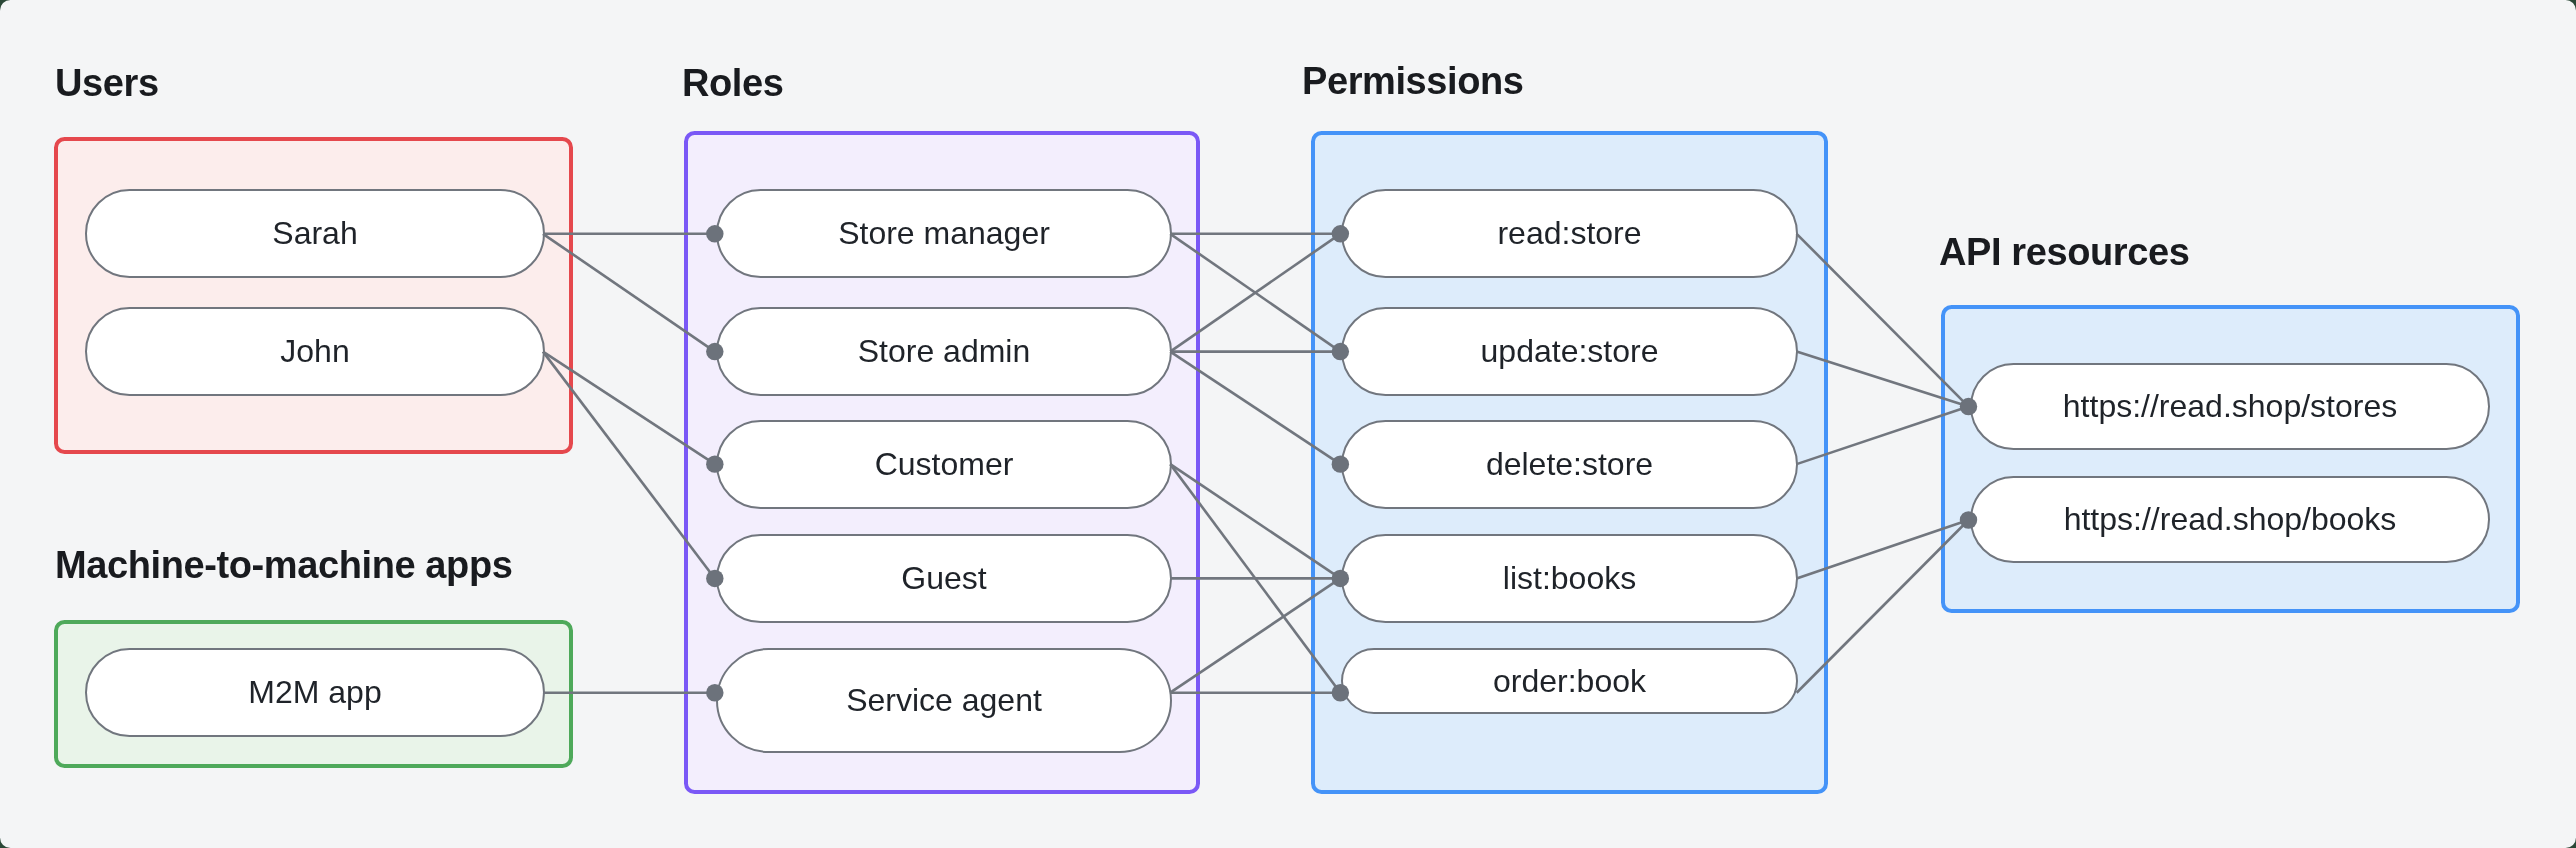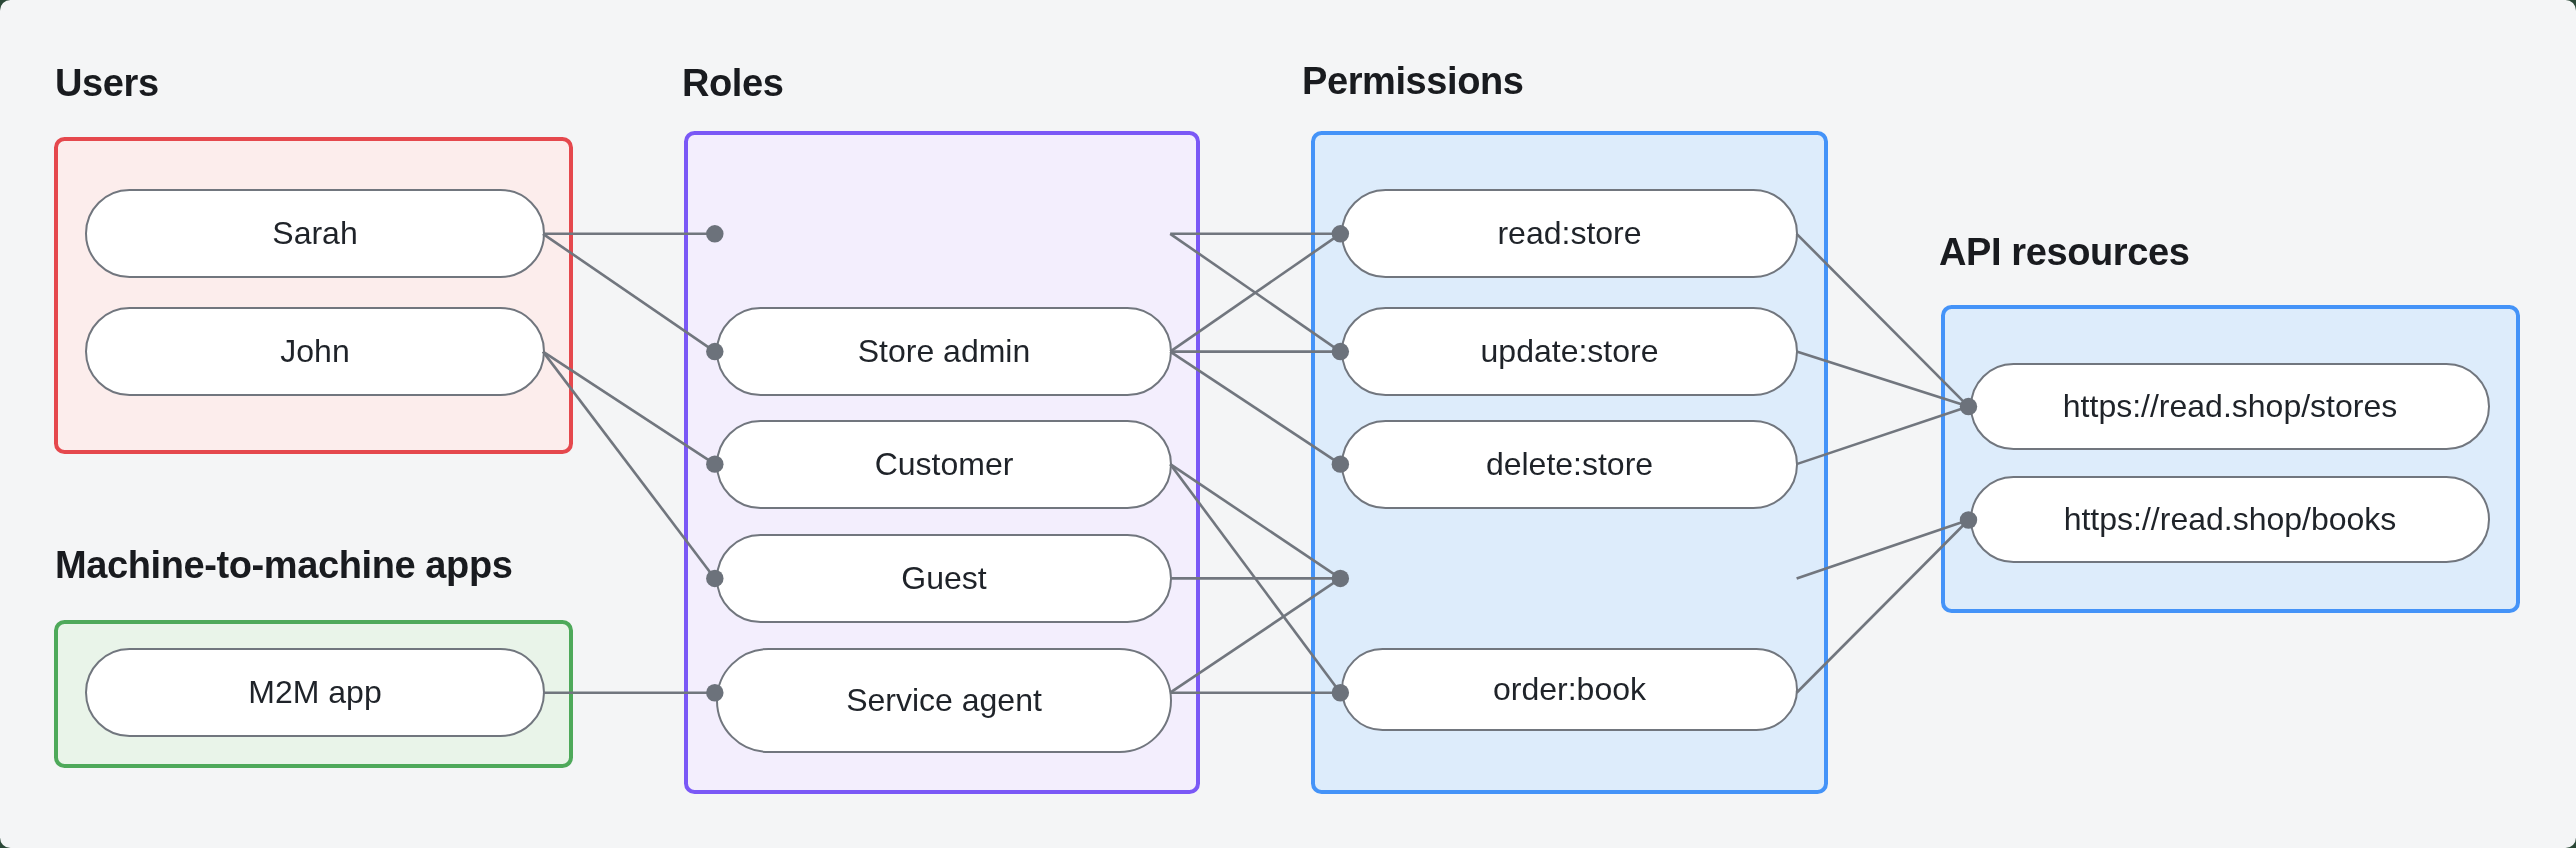--- a/index.html
+++ b/index.html
@@ -41,30 +41,32 @@
   <div class="canvas" id="canvas" style="background: rgb(244, 245, 246);">
       <div class="group-label" style="left: 55px; top: 63px; color: rgb(25, 27, 31);">Users</div>
       <div class="group-box" style="left: 54px; top: 137px; width: 519px; height: 317px; border-color: rgb(229, 72, 77); background: rgb(252, 237, 236);"></div>
       <div class="node" style="left: 85px; top: 189px; width: 460px; height: 89px; background: rgb(255, 255, 255); border-color: rgb(113, 118, 126); color: rgb(31, 35, 41);">Sarah</div>
       <div class="node" style="left: 85px; top: 307px; width: 460px; height: 89px; background: rgb(255, 255, 255); border-color: rgb(113, 118, 126); color: rgb(31, 35, 41);">John</div>
       <div class="group-label" style="left: 55px; top: 545px; color: rgb(25, 27, 31);">Machine-to-machine apps</div>
       <div class="group-box" style="left: 54px; top: 620px; width: 519px; height: 148px; border-color: rgb(78, 169, 90); background: rgb(233, 244, 233);"></div>
       <div class="node" style="left: 85px; top: 648px; width: 460px; height: 89px; background: rgb(255, 255, 255); border-color: rgb(113, 118, 126); color: rgb(31, 35, 41);">M2M app</div>
       <div class="group-label" style="left: 682px; top: 63px; color: rgb(25, 27, 31);">Roles</div>
       <div class="group-box" style="left: 684px; top: 131px; width: 516px; height: 663px; border-color: rgb(122, 88, 246); background: rgb(243, 238, 253);"></div>
+      <div class="node" style="left: 716px; top: 189px; width: 456px; height: 89px; background: rgb(255, 255, 255); border-color: rgb(113, 118, 126); color: rgb(31, 35, 41);">Store manager</div>
       <div class="node" style="left: 716px; top: 307px; width: 456px; height: 89px; background: rgb(255, 255, 255); border-color: rgb(113, 118, 126); color: rgb(31, 35, 41);">Store admin</div>
       <div class="node" style="left: 716px; top: 420px; width: 456px; height: 89px; background: rgb(255, 255, 255); border-color: rgb(113, 118, 126); color: rgb(31, 35, 41);">Customer</div>
       <div class="node" style="left: 716px; top: 534px; width: 456px; height: 89px; background: rgb(255, 255, 255); border-color: rgb(113, 118, 126); color: rgb(31, 35, 41);">Guest</div>
       <div class="node" style="left: 716px; top: 648px; width: 456px; height: 105px; background: rgb(255, 255, 255); border-color: rgb(113, 118, 126); color: rgb(31, 35, 41);">Service agent</div>
       <div class="group-label" style="left: 1302px; top: 61px; color: rgb(25, 27, 31);">Permissions</div>
       <div class="group-box" style="left: 1311px; top: 131px; width: 517px; height: 663px; border-color: rgb(68, 147, 248); background: rgb(221, 236, 251);"></div>
       <div class="node" style="left: 1341px; top: 189px; width: 457px; height: 89px; background: rgb(255, 255, 255); border-color: rgb(113, 118, 126); color: rgb(31, 35, 41); text-align: center;">read:store</div>
       <div class="node" style="left: 1341px; top: 307px; width: 457px; height: 89px; background: rgb(255, 255, 255); border-color: rgb(113, 118, 126); color: rgb(31, 35, 41);">update:store</div>
       <div class="node" style="left: 1341px; top: 420px; width: 457px; height: 89px; background: rgb(255, 255, 255); border-color: rgb(113, 118, 126); color: rgb(31, 35, 41);">delete:store</div>
-      <div class="node" style="left: 1341px; top: 648px; width: 457px; height: 83px; background: rgb(255, 255, 255); border-color: rgb(113, 118, 126); color: rgb(31, 35, 41);">order:book</div>
+      <div class="node" style="left: 1341px; top: 534px; width: 457px; height: 89px; background: rgb(255, 255, 255); border-color: rgb(113, 118, 126); color: rgb(31, 35, 41);">list:books</div>
+      <div class="node" style="left: 1341px; top: 648px; width: 457px; height: 66px; background: rgb(255, 255, 255); border-color: rgb(113, 118, 126); color: rgb(31, 35, 41);">order:book</div>
       <div class="group-label" style="left: 1939px; top: 232px; color: rgb(25, 27, 31);">API resources</div>
       <div class="group-box" style="left: 1941px; top: 305px; width: 579px; height: 308px; border-color: rgb(68, 147, 248); background: rgb(221, 236, 251);"></div>
       <div class="node" style="left: 1970px; top: 363px; width: 520px; height: 87px; background: rgb(255, 255, 255); border-color: rgb(113, 118, 126); color: rgb(31, 35, 41);">https://read.shop/stores</div>
       <div class="node" style="left: 1970px; top: 476px; width: 520px; height: 87px; background: rgb(255, 255, 255); border-color: rgb(113, 118, 126); color: rgb(31, 35, 41);">https://read.shop/books</div>
       <svg class="edges" width="2576" height="848" viewBox="0 0 2952 972">
         <line x1="622" y1="268" x2="819" y2="268" stroke="#71767e" stroke-width="3"></line>
         <line x1="622" y1="268" x2="819" y2="403" stroke="#71767e" stroke-width="3"></line>
         <line x1="622" y1="403" x2="819" y2="532" stroke="#71767e" stroke-width="3"></line>
         <line x1="622" y1="403" x2="819" y2="663" stroke="#71767e" stroke-width="3"></line>
         <line x1="622" y1="794" x2="819" y2="794" stroke="#71767e" stroke-width="3"></line>

